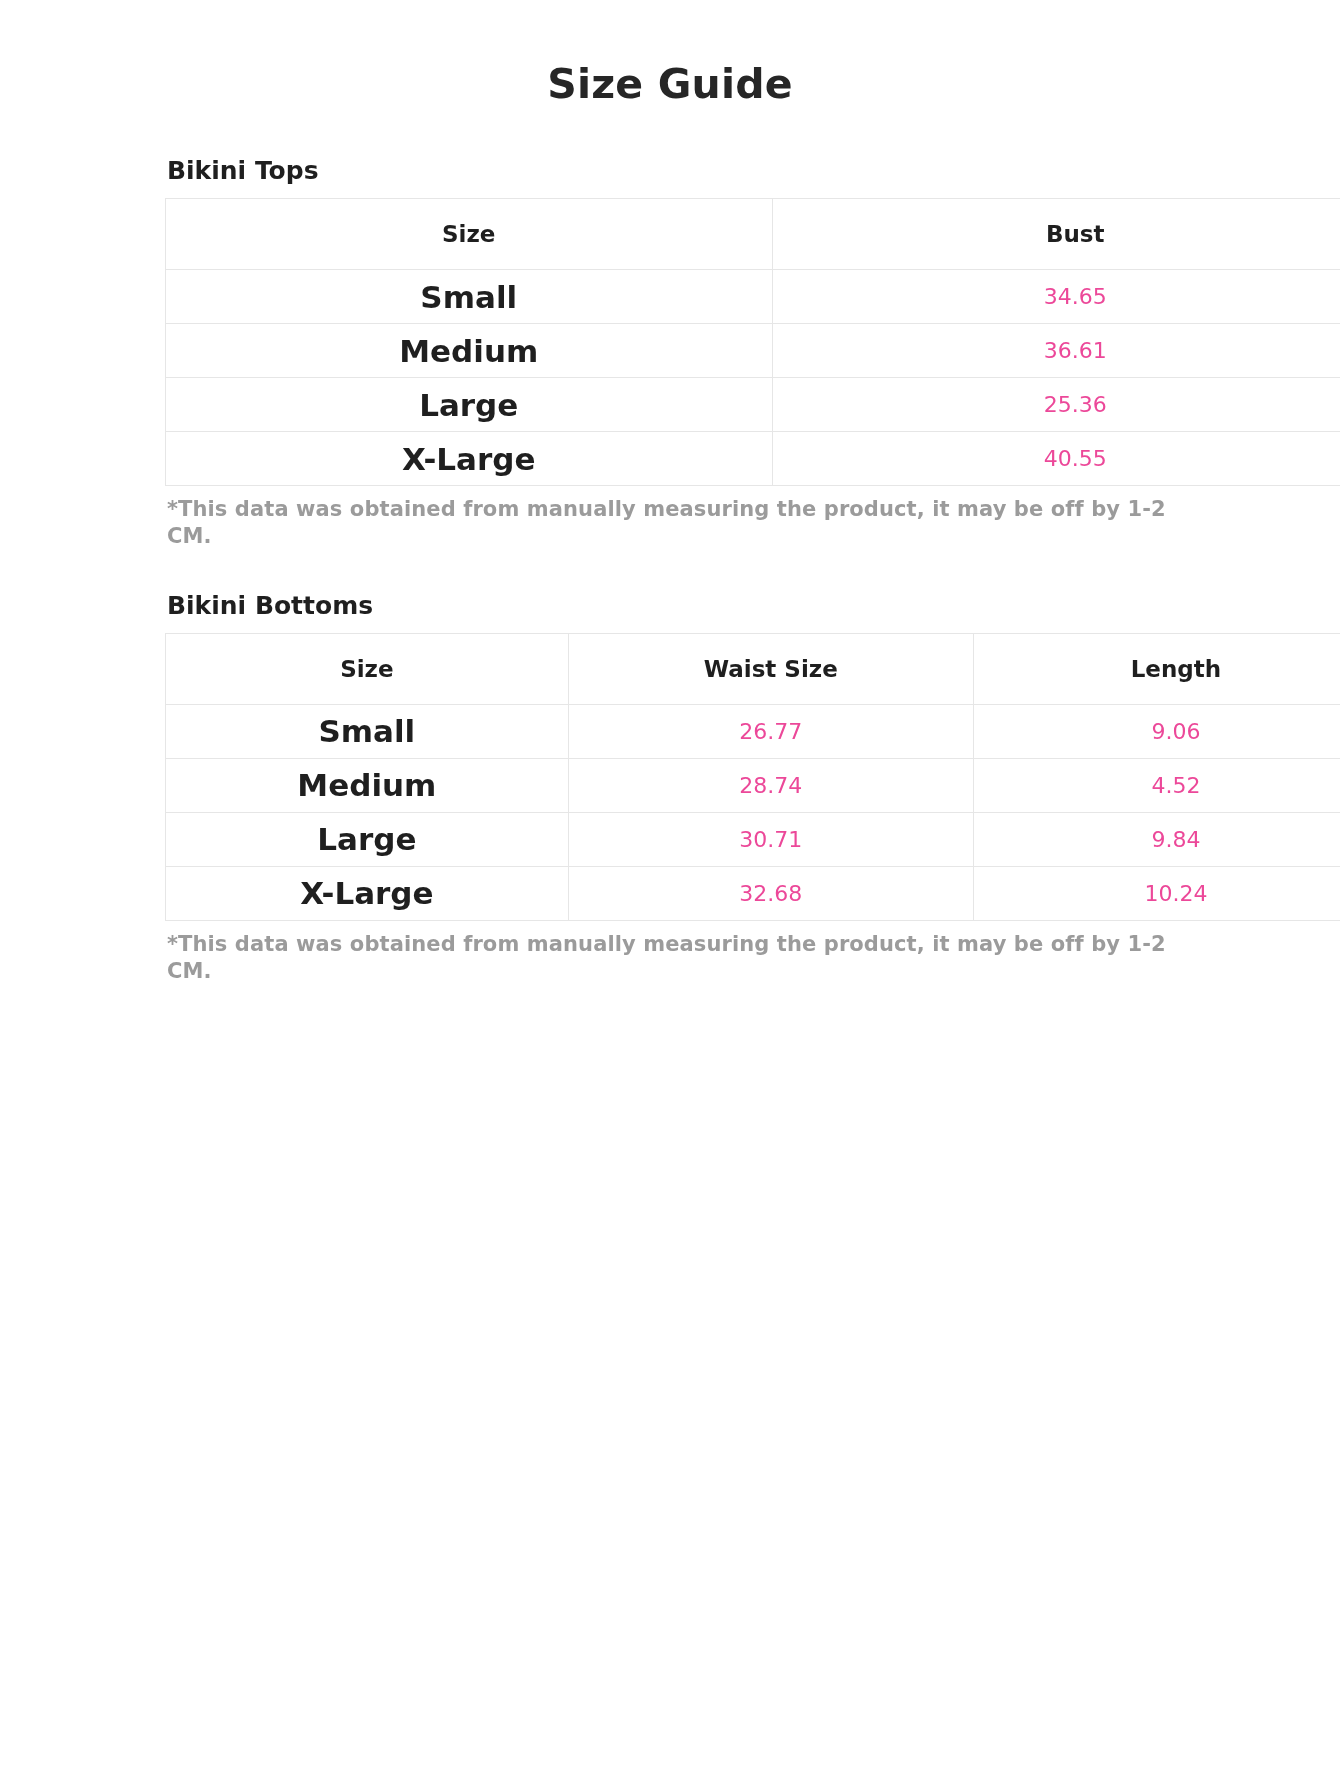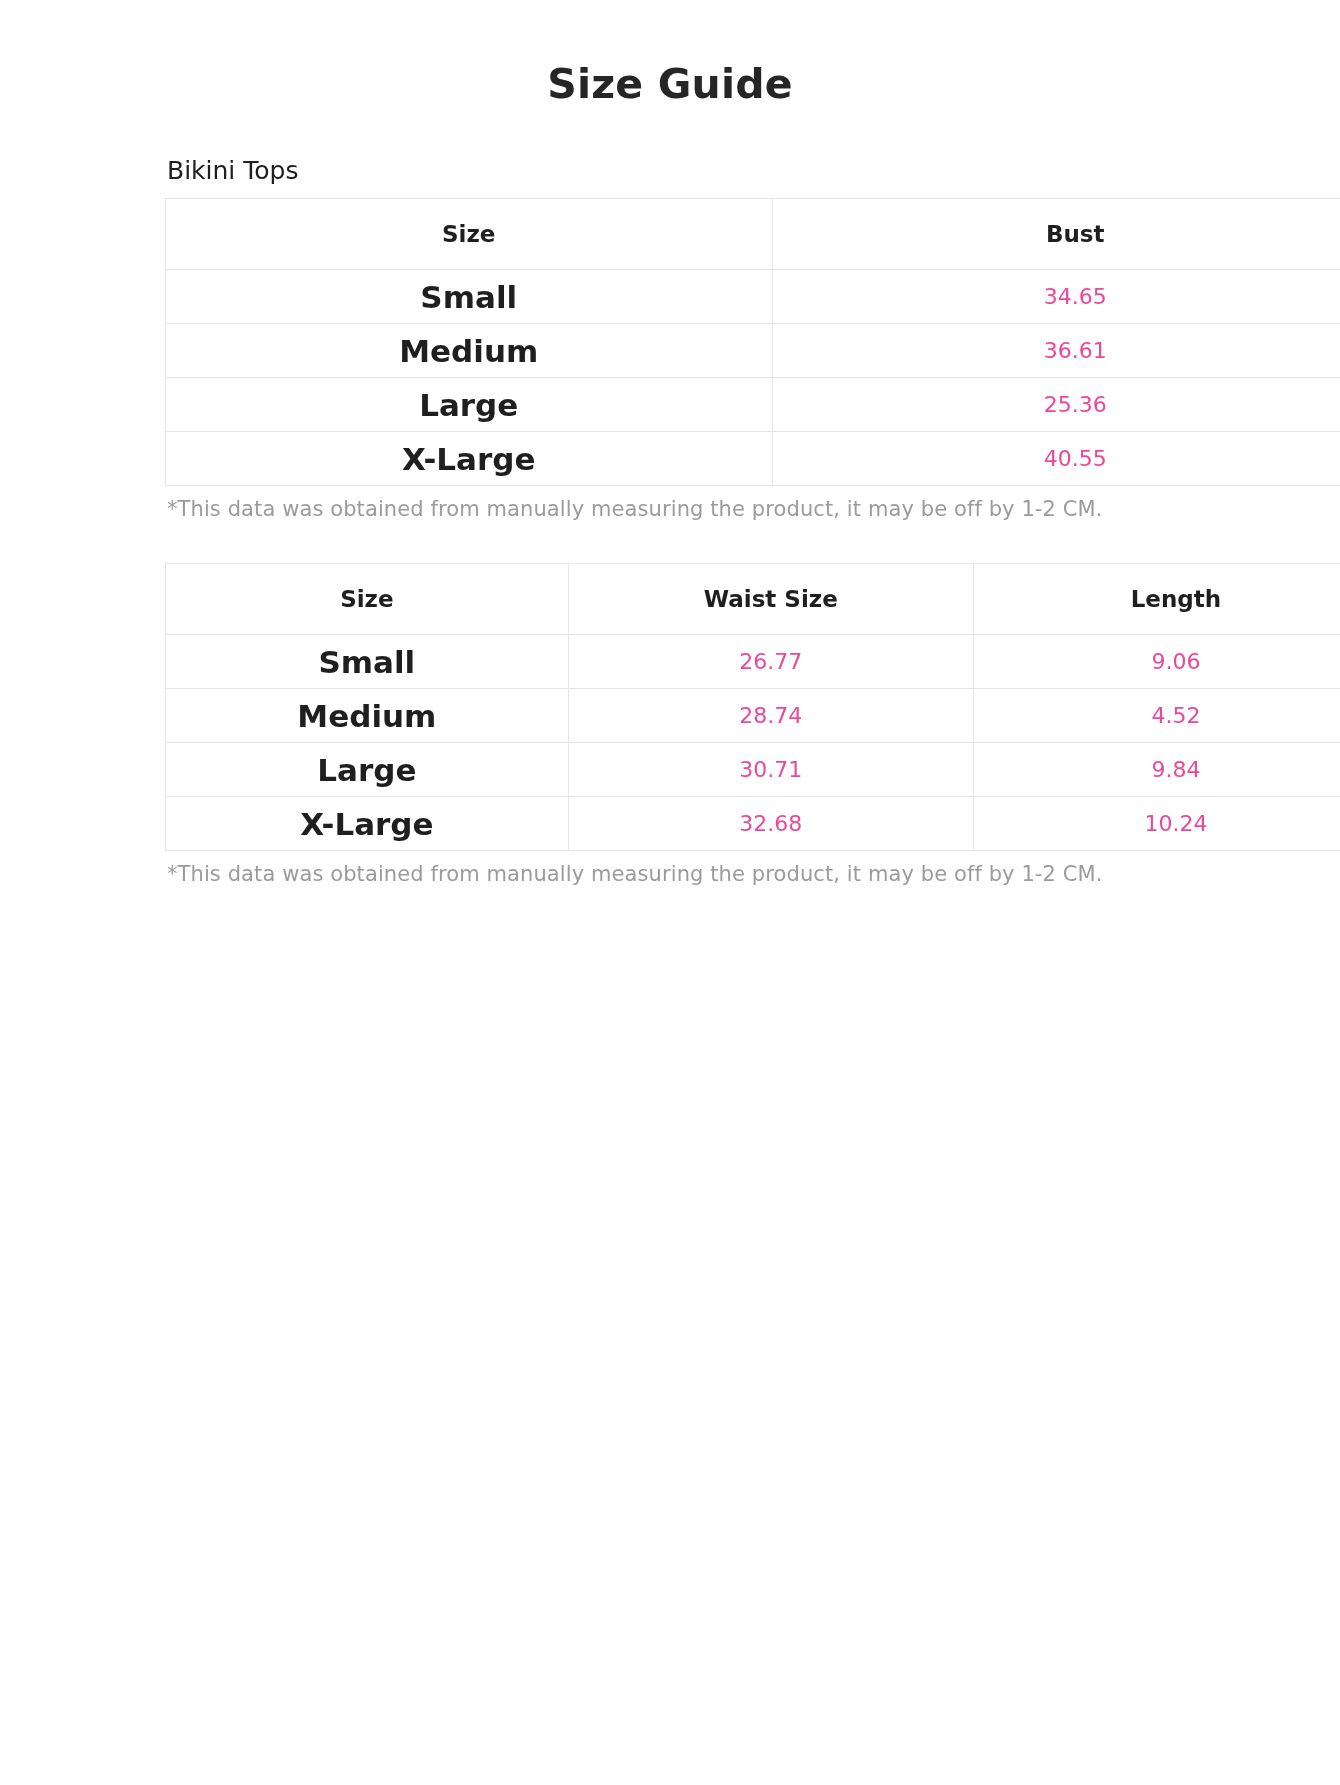--- a/index.html
+++ b/index.html
@@ -39,21 +39,21 @@
     padding-top: 48px;
   }
   .section {
     margin-bottom: 40px;
   }
   .section + .section {
     margin-top: 38px;
   }
   .section-heading {
     font-size: 25px;
-    font-weight: 400;
+    font-weight: 700;
     color: #1f1f1f;
     margin: 0 0 12px 2px;
     line-height: 1.2;
   }
   table.size-table {
     width: 1214px;
     border-collapse: collapse;
     table-layout: fixed;
     background: #ffffff;
   }
@@ -85,21 +85,21 @@
   table.tops-table col.c0 { width: 50%; }
   table.tops-table col.c1 { width: 50%; }
   
   table.bottoms-table col.c0 { width: 33.2%; }
   table.bottoms-table col.c1 { width: 33.4%; }
   table.bottoms-table col.c2 { width: 33.4%; }
 
   .footnote {
     font-size: 21px;
     color: #9b9b9b;
-    font-weight: 400;
+    font-weight: 700;
     margin: 10px 0 0 2px;
     line-height: 1.3;
     letter-spacing: 0.1px;
   }
 </style>
 </head>
 <body>
 
 <div class="page">
 
@@ -138,20 +138,21 @@
             <td class="size-cell">X-Large</td>
             <td class="value-cell">40.55</td>
           </tr>
         </tbody>
       </table>
 
       <p class="footnote">*This data was obtained from manually measuring the product, it may be off by 1-2 CM.</p>
     </div>
 
     <div class="section">
+      <h2 class="section-heading">Bikini Bottoms</h2>
 
       <table class="size-table bottoms-table">
         <colgroup>
           <col class="c0">
             <col class="c1">
             <col class="c2">
         </colgroup>
         <thead>
           <tr>
             <th>Size</th>

